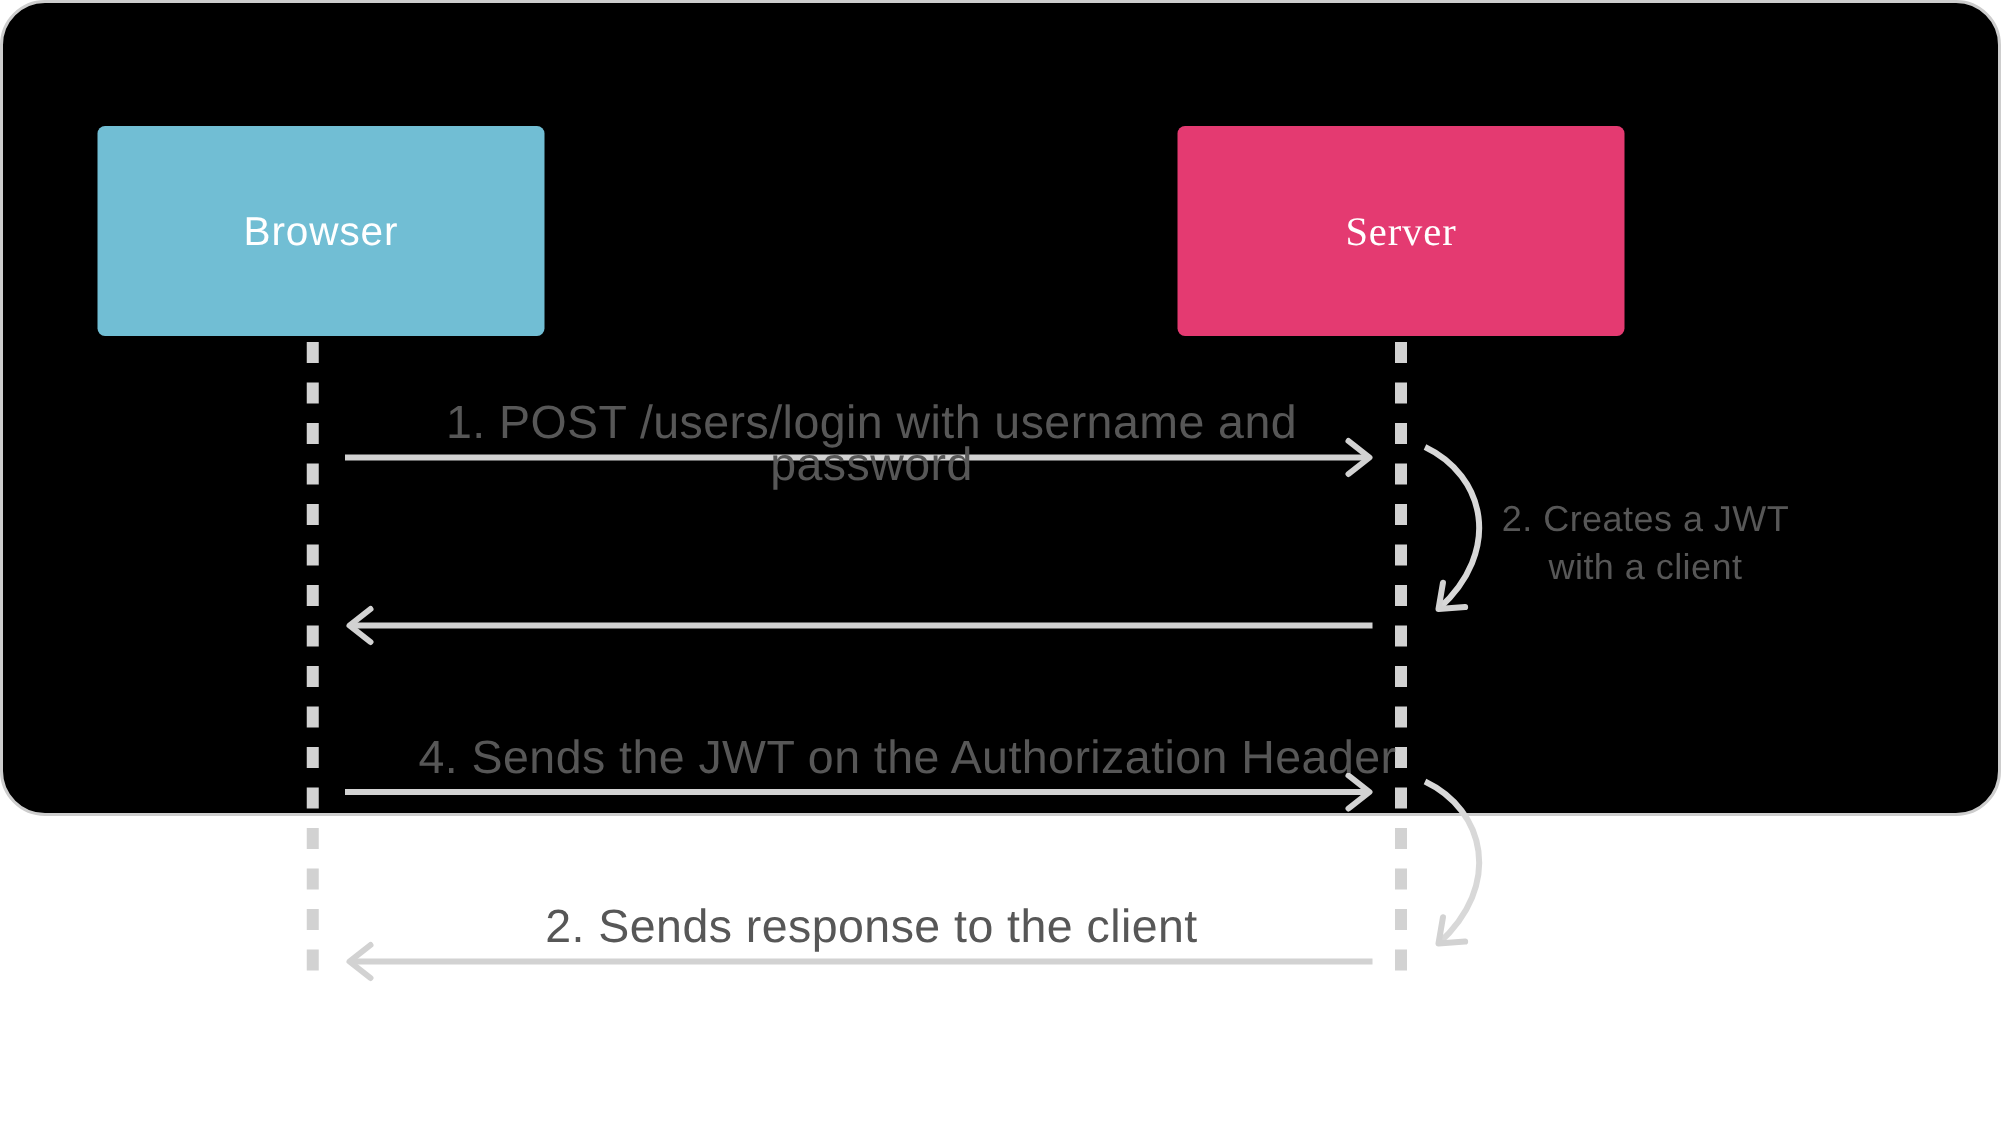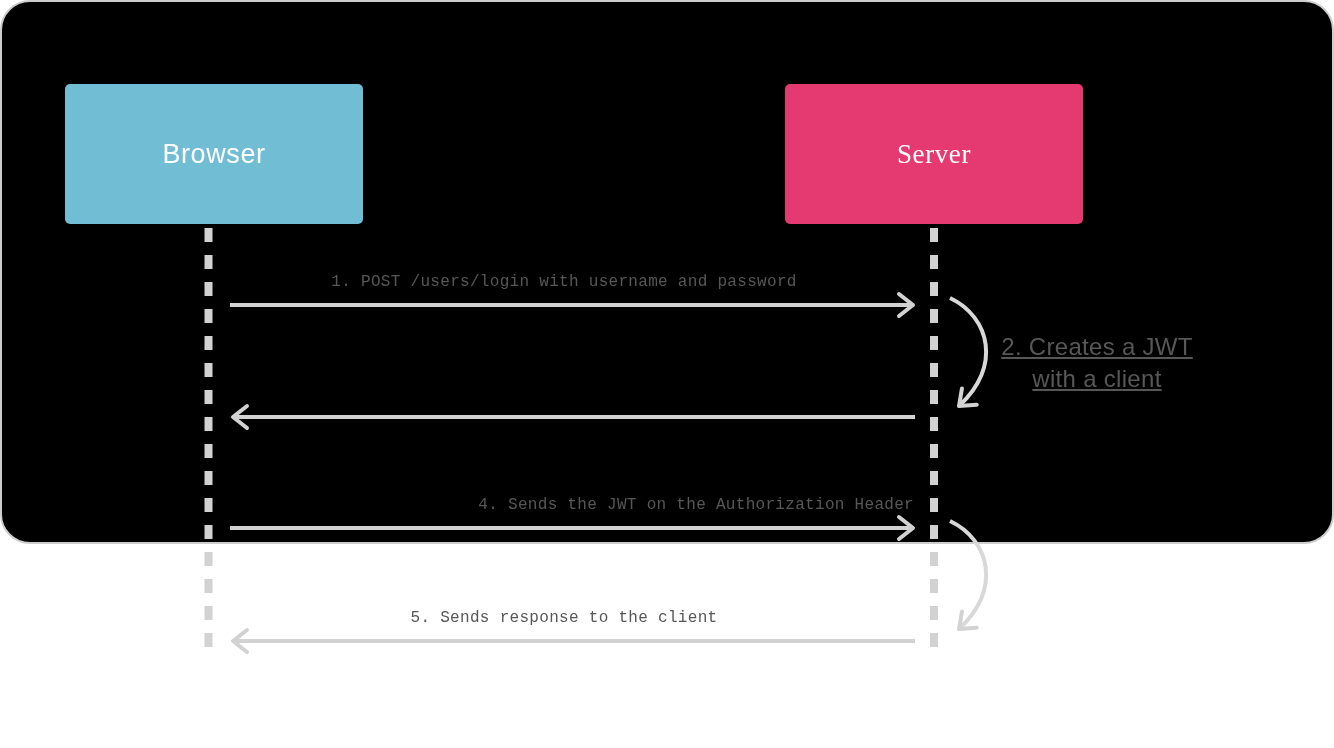--- a/index.html
+++ b/index.html
@@ -45,37 +45,35 @@
     border-radius: 5px;
     display: flex;
     align-items: center;
     justify-content: center;
     color: #ffffff;
     font-size: 27px;
     letter-spacing: 0.6px;
   }
   .msg {
     position: absolute;
-    left: 212px;
+    left: 229px;
     width: 700px;
     text-align: center;
     color: #575757;
-    font-size: 16px;
+    font-size: 31px;
     line-height: 28px;
     letter-spacing: 0.3px;
-    font-family: Liberation Mono, monospace;
   }
   .note {
     position: absolute;
     text-align: center;
     color: #575757;
     font-size: 24px;
     line-height: 32px;
     letter-spacing: 0.3px;
-    text-decoration: underline;
   }
 </style>
 </head>
 <body>
 
 <div class="stage">
 
   <svg class="layer" width="1334" height="748" viewBox="0 0 1334 748">
     <defs>
       <marker id="chev" markerUnits="userSpaceOnUse" markerWidth="30" markerHeight="30" refX="25" refY="15" orient="auto">
@@ -98,21 +96,21 @@
   <div class="actor" style="left: 63px; background: rgb(113, 190, 212);">
     <span>Browser</span>
   </div>
 
   <div class="actor" style="left: 783px; background: rgb(228, 58, 113); font-family: Liberation Serif, serif;">
     <span>Server</span>
   </div>
 
   <div class="msg" style="top:266px;">1. POST /users/login with username and password</div>
   <div class="msg" style="top:489px;text-align:right;">4. Sends the JWT on the Authorization Header</div>
-  <div class="msg" style="top:602px;">5. Sends response to the client</div>
+  <div class="msg" style="top:602px;">2. Sends response to the client</div>
 
   <div class="note" style="left:975px; width:240px; top:329px;">
     <div>2. Creates a JWT</div>
     <div>with a client</div>
   </div>
 
 
 </div>
 
 </body></html>

